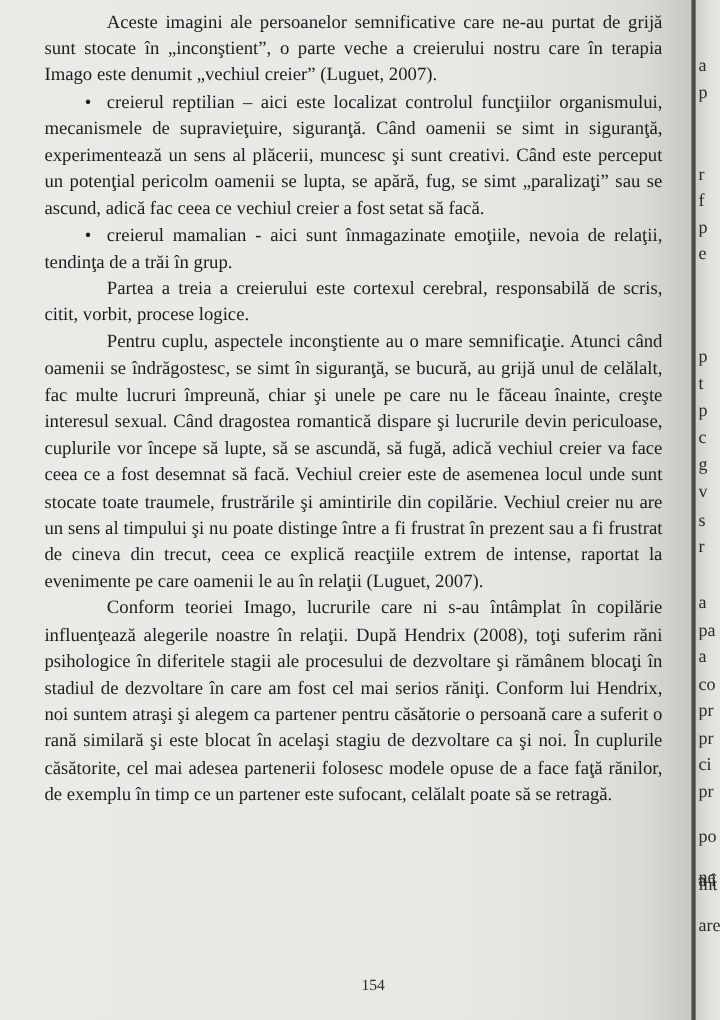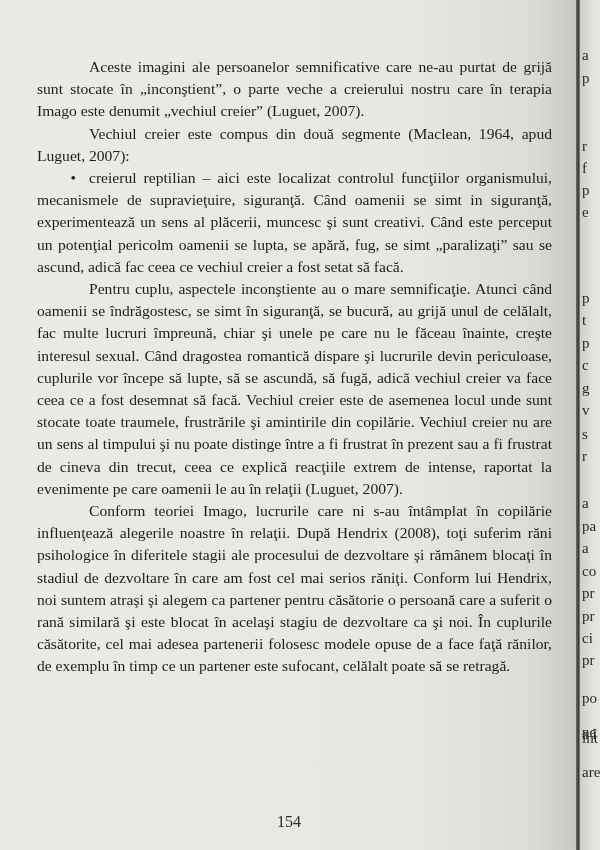--- a/index.html
+++ b/index.html
@@ -18,45 +18,47 @@
   }
   .page-right {
     position: absolute; left: 580px; top: 0; width: 20px; height: 850px;
     background: linear-gradient(90deg, #cfcec9, #e2e1dd 60%, #e6e5e1);
     overflow: hidden;
   }
   .content {
     position: absolute; left: 37px; top: 8px; width: 515px;
     color: #1e1d1b; font-size: 15.6px; line-height: 22.2px;
     text-align: justify;
-    margin-top: 48px;
   }
   .content p { margin: 0; text-indent: 52px; }
   .content .bullet { margin: 0; text-indent: 0; }
   .content .bullet .dot { display: inline-block; width: 52px; text-align: right; padding-right: 13px; box-sizing: border-box; }
   .page-number {
     position: absolute; left: 0; width: 578px; top: 813px;
-    text-align: center; font-size: 16px; color: #2a2926;
+    text-align: center; font-size: 13px; color: #2a2926; padding-left: 22px;
   }
   .right-lines {
     position: absolute; left: 2px; top: 0;
     font-size: 15px; color: #2a2926; white-space: nowrap;
   }
   .right-lines span { position: absolute; left: 0; }
 </style>
 </head>
 <body>
 
 <div class="page-left">
   <div class="content">
     <p>Aceste imagini ale persoanelor semnificative care ne-au purtat de grijă sunt stocate în „inconştient”, o parte veche a creierului nostru care în terapia Imago este denumit „vechiul creier” (Luguet, 2007).</p>
-    <p>Vechiul creier este compus din două segmente (Maclean, 1964, apud Luguet, 2007):</p>
     <div class="bullet">
       <span class="dot">•</span><span>creierul reptilian – aici este localizat controlul funcţiilor organismului, mecanismele de supravieţuire, siguranţă. Când oamenii se simt in siguranţă, experimentează un sens al plăcerii, muncesc şi sunt creativi. Când este perceput un potenţial pericolm oamenii se lupta, se apără, fug, se simt „paralizaţi” sau se ascund, adică fac ceea ce vechiul creier a fost setat să facă.</span>
     </div>
+    <div class="bullet">
+      <span class="dot">•</span><span>creierul mamalian - aici sunt înmagazinate emoţiile, nevoia de relaţii, tendinţa de a trăi în grup.</span>
+    </div>
+    <p>Partea a treia a creierului este cortexul cerebral, responsabilă de scris, citit, vorbit, procese logice.</p>
     <p>Pentru cuplu, aspectele inconştiente au o mare semnificaţie. Atunci când oamenii se îndrăgostesc, se simt în siguranţă, se bucură, au grijă unul de celălalt, fac multe lucruri împreună, chiar şi unele pe care nu le făceau înainte, creşte interesul sexual. Când dragostea romantică dispare şi lucrurile devin periculoase, cuplurile vor începe să lupte, să se ascundă, să fugă, adică vechiul creier va face ceea ce  a fost desemnat să facă. Vechiul creier este de asemenea locul unde sunt stocate toate traumele, frustrările şi amintirile din copilărie. Vechiul creier nu are un sens al timpului şi nu poate distinge între a fi frustrat în prezent sau a fi frustrat de cineva din trecut, ceea ce explică reacţiile extrem de intense, raportat la evenimente pe care oamenii le au în relaţii (Luguet, 2007).</p>
     <p>Conform teoriei Imago, lucrurile care ni s-au întâmplat în copilărie influenţează alegerile noastre în relaţii. După Hendrix (2008), toţi suferim răni psihologice în diferitele stagii ale procesului de dezvoltare şi rămânem blocaţi în stadiul de dezvoltare în care am fost cel mai serios răniţi. Conform lui Hendrix, noi suntem atraşi şi alegem ca partener pentru căsătorie o persoană care a suferit o rană similară şi este blocat în acelaşi stagiu de dezvoltare ca şi noi. În cuplurile căsătorite, cel mai adesea partenerii folosesc modele opuse de a face faţă rănilor, de exemplu în timp ce un partener este sufocant, celălalt poate să se retragă.</p>
   </div>
   <div class="page-number">154</div>
 </div>
 
 <div class="gutter"></div>
 
 <div class="page-right">
   <div class="right-lines">

